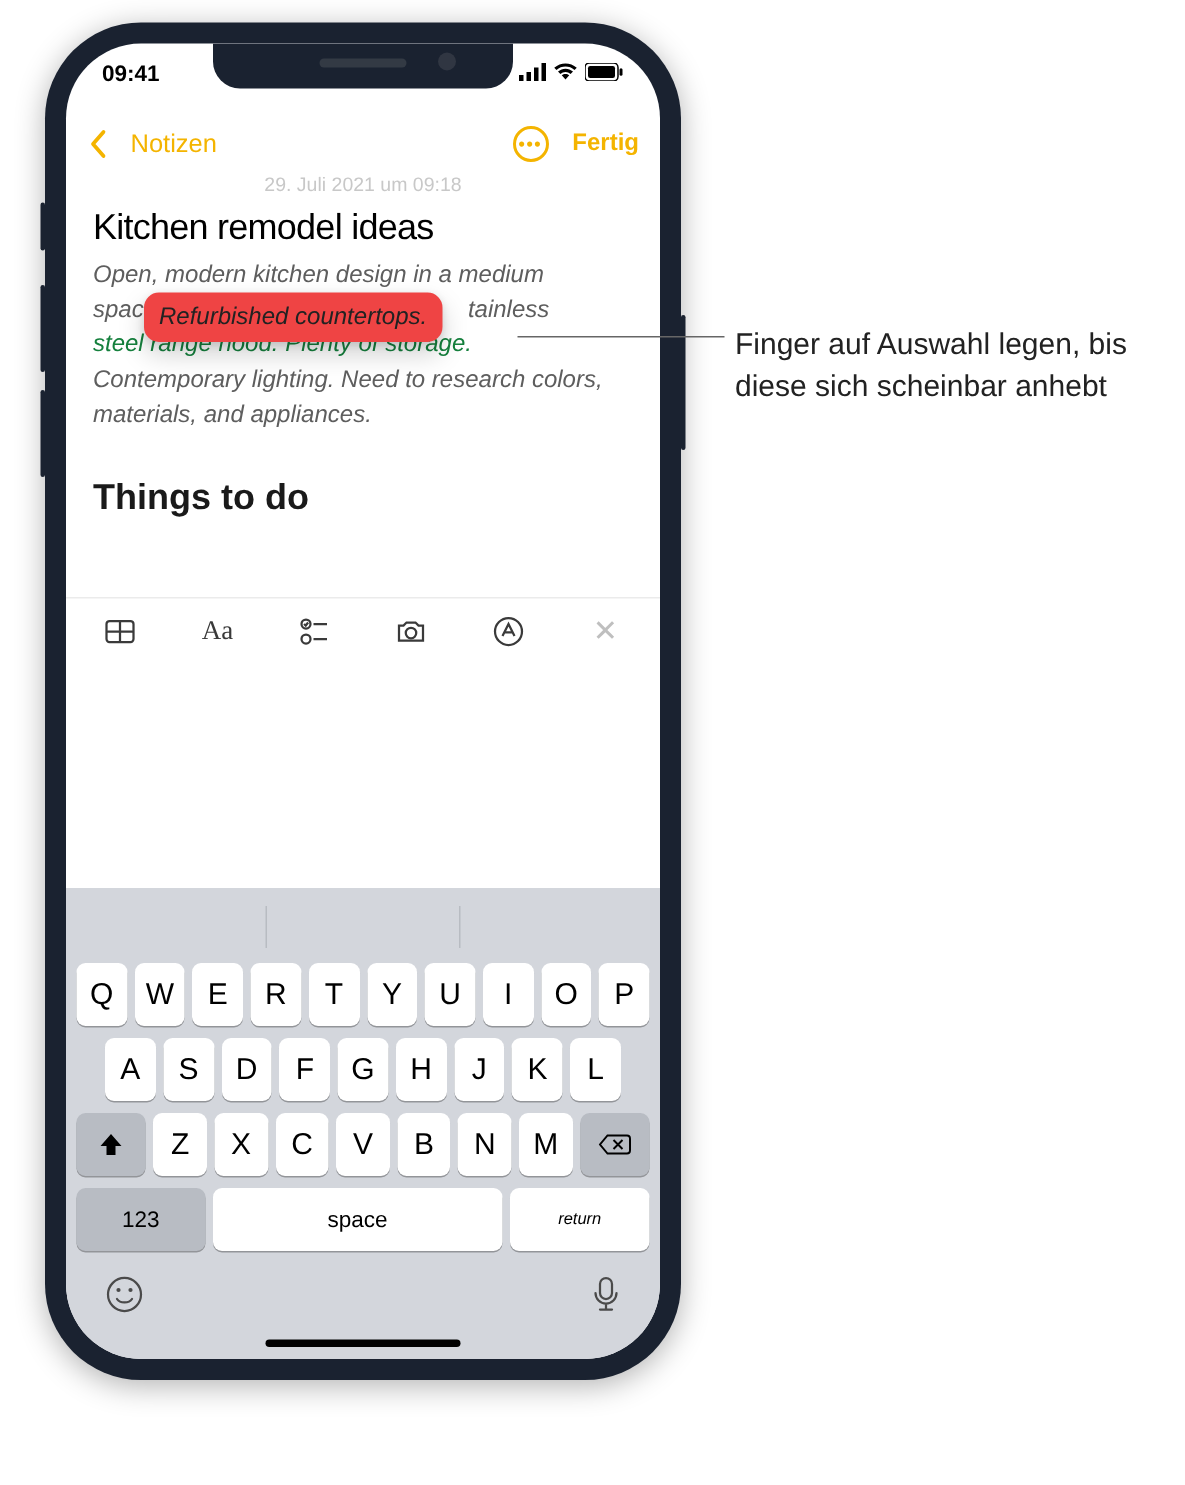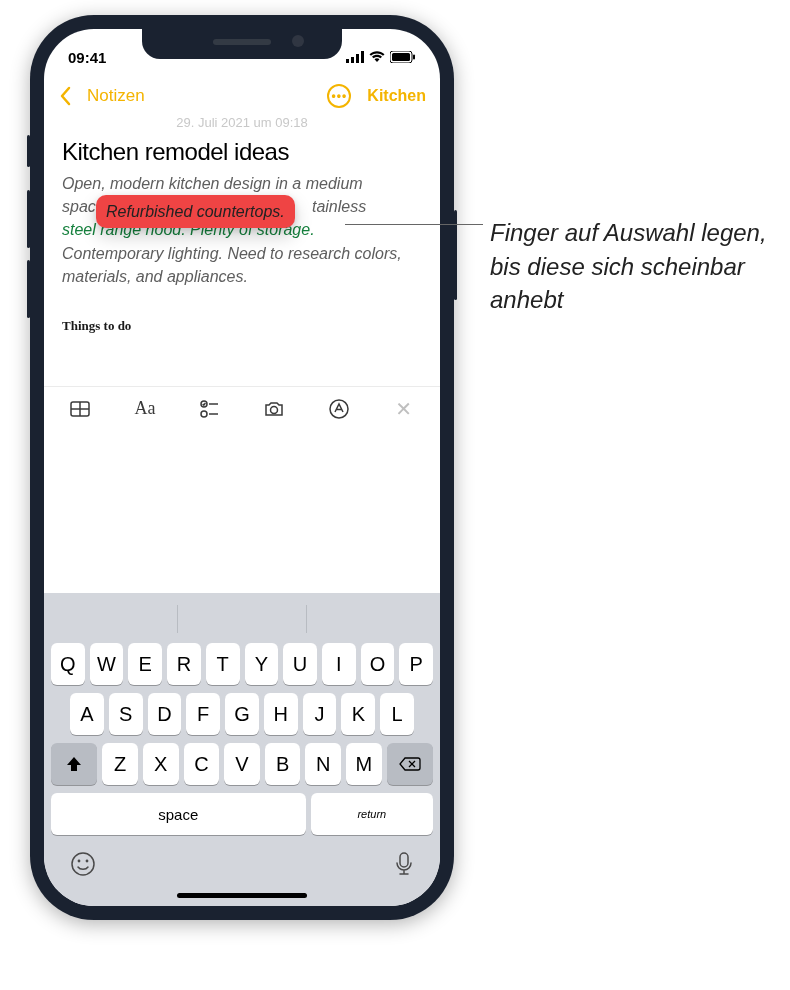--- a/index.html
+++ b/index.html
@@ -56,21 +56,21 @@
   }
   .side-btn { position: absolute; background:#1a2230; border-radius:2px; }
   .btn-l1 { left:-3px; top:120px; width:3px; height:32px; }
   .btn-l2 { left:-3px; top:175px; width:3px; height:58px; }
   .btn-l3 { left:-3px; top:245px; width:3px; height:58px; }
   .btn-r  { right:-3px; top:195px; width:3px; height:90px; }
 
   .status-bar {
     display: flex;
     justify-content: space-between;
-    align-items: center;
+    align-items: flex-start;
     padding: 12px 24px 0;
     height: 44px;
     font-size: 15px;
     font-weight: 600;
     gap: 37px;
   }
   .status-right { display:flex; gap:5px; align-items:center; }
   .nav-bar {
     display: flex;
     align-items: center;
@@ -104,21 +104,21 @@
     font-size:16px;
     box-shadow: 0 8px 18px rgba(0,0,0,.18), 0 2px 6px rgba(0,0,0,.12);
     color:#222;
     z-index: 30;
   }
   .covered-row {
     color:#15803d;
     display:inline;
   }
 
-  .sub-head { font-size:13px; font-weight:700; margin-top:30px; color:#1a1a1a;font-family:Liberation Serif, serif;}
+  .sub-head { font-size:24px; font-weight:700; margin-top:30px; color:#1a1a1a;}
   .todo-list { margin-top:10px; }
   .todo-item { display:flex; align-items:center; gap:10px; font-size:16px; color:#3a3a3a; padding:6px 0;}
   .bullet {
     width:22px; height:22px; border-radius:50%;
     display:flex; align-items:center; justify-content:center;
     flex: 0 0 22px;
   }
   .bullet.checked { background:#f4b400; color:#fff; }
   .bullet.empty   { border:2px solid #c7c7c7; }
   .bullet svg { width:12px; height:12px; }
@@ -170,24 +170,23 @@
     width:130px; height:5px; background:#000;
     border-radius:3px; margin:6px auto 8px;
   }
 
   
   .callout {
     position:absolute;
     left: 490px;
     top: 216px;
     width: 280px;
-    font-size: 24px;
+    font-size: 20px;
     line-height: 1.4;
     color:#222;
-    font-style:italic;
   }
   .callout-line {
     position:absolute;
     left: 345px;
     top: 224px;
     width: 138px;
     height: 1px;
     background: #666;
   }
 </style>
@@ -237,21 +236,21 @@
         <div class="nav-back">
           <svg viewBox="0 0 12 20">
               <path d="M10 2 L3 10 L10 18" stroke="#f4b400" stroke-width="2.5" fill="none" stroke-linecap="round" stroke-linejoin="round"></path>
             </svg>
           <span>Notizen</span>
         </div>
         <div class="nav-right">
           <div class="more-circle">
             <span>•••</span>
           </div>
-          <span>Kitchen</span>
+          <span>Fertig</span>
         </div>
       </div>
 
       <div class="note-date">29. Juli 2021 um 09:18</div>
 
       <div class="note-content">
         <div class="note-title">Kitchen remodel ideas</div>
         <div class="note-body">
           <span>Open, modern kitchen design in a medium</span><br>
           <span>space</span>
@@ -350,20 +349,21 @@
           <div class="key">N</div>
           <div class="key">M</div>
           <div class="key fn bksp">
             <svg width="22" height="16" viewBox="0 0 22 16">
                 <path d="M6 2 H19 a2 2 0 0 1 2 2 V12 a2 2 0 0 1 -2 2 H6 L1 8 Z" fill="none" stroke="#000" stroke-width="1.3"></path>
                 <path d="M10 5 L16 11 M16 5 L10 11" stroke="#000" stroke-width="1.3"></path>
               </svg>
           </div>
         </div>
         <div class="key-row">
+          <div class="key num">123</div>
           <div class="key space">space</div>
           <div class="key return">return</div>
         </div>
         <div class="kbd-bottom">
           <span>
             <svg width="26" height="26" viewBox="0 0 26 26">
                 <circle cx="13" cy="13" r="11" fill="none" stroke="#4a4a4a" stroke-width="1.5"></circle>
                 <circle cx="9" cy="10" r="1.4" fill="#4a4a4a"></circle>
                 <circle cx="17" cy="10" r="1.4" fill="#4a4a4a"></circle>
                 <path d="M8 16 C10 19 16 19 18 16" fill="none" stroke="#4a4a4a" stroke-width="1.5" stroke-linecap="round"></path>

